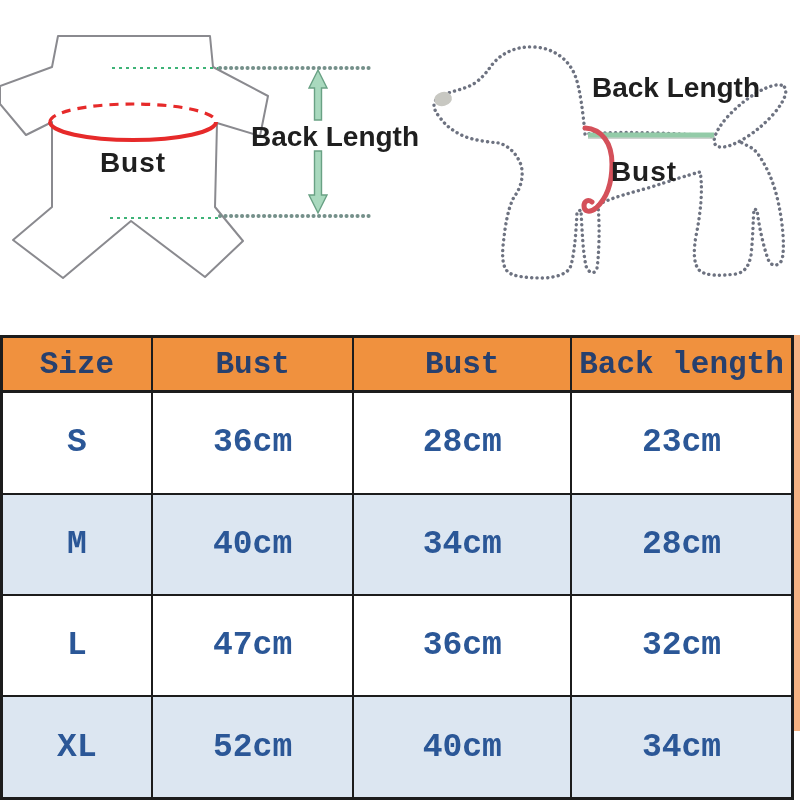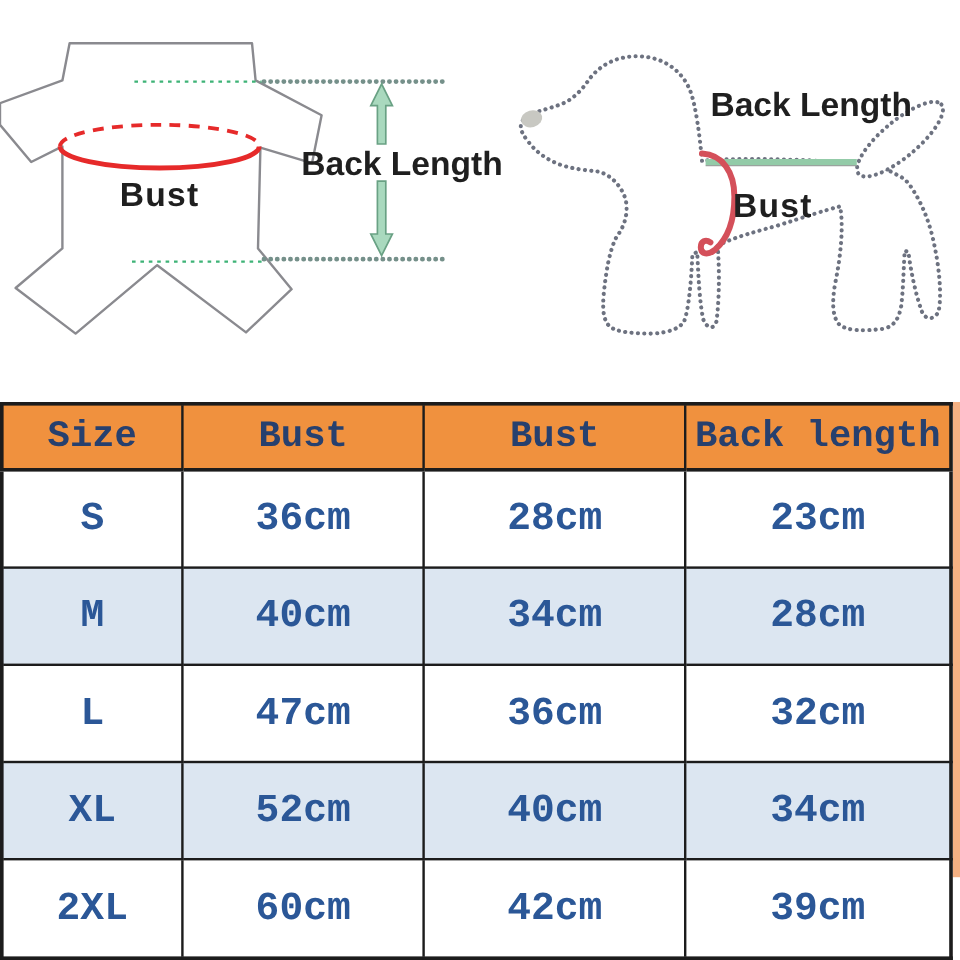--- a/index.html
+++ b/index.html
@@ -131,21 +131,15 @@
         <td>47cm</td>
         <td>36cm</td>
         <td>32cm</td>
       </tr>
       <tr class="alt">
         <td>XL</td>
         <td>52cm</td>
         <td>40cm</td>
         <td>34cm</td>
       </tr>
-      <tr>
-        <td>2XL</td>
-        <td>60cm</td>
-        <td>42cm</td>
-        <td>39cm</td>
-      </tr>
     </tbody>
   </table>
 </div>
 
 </body></html>

